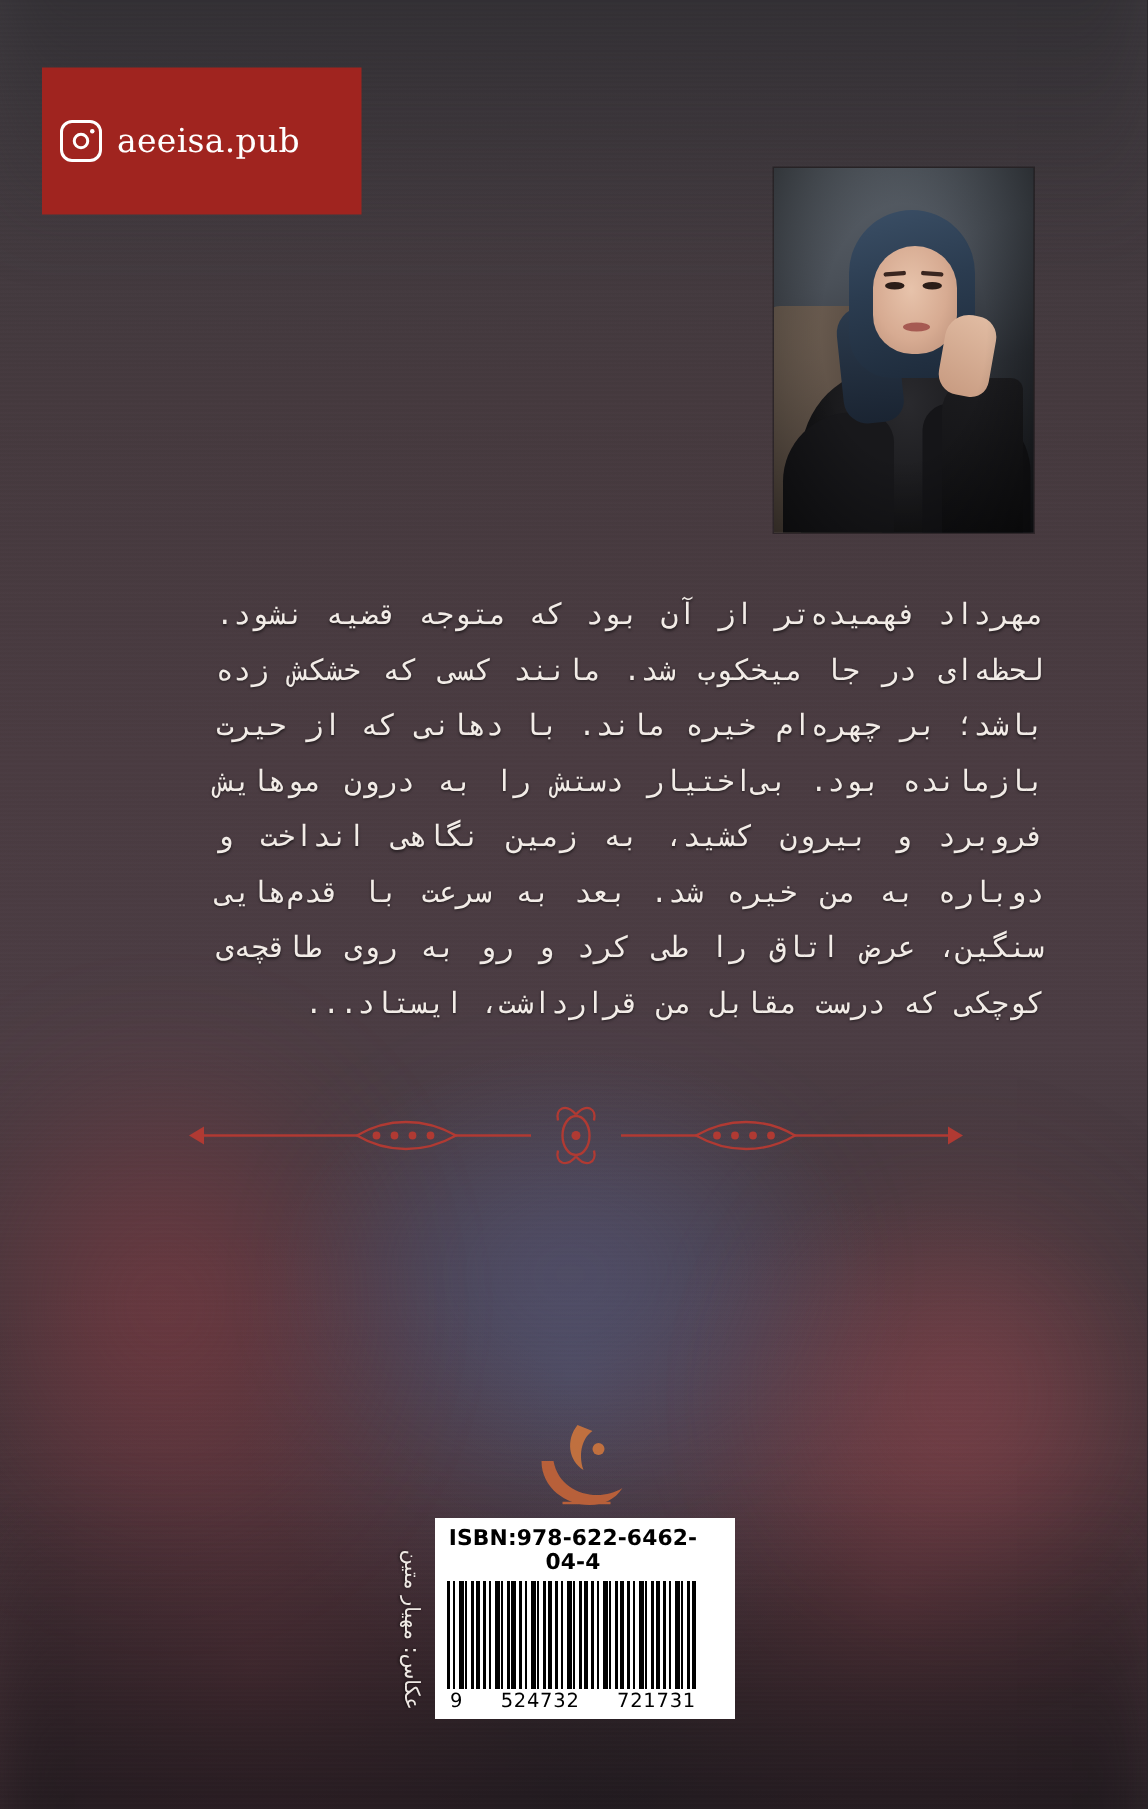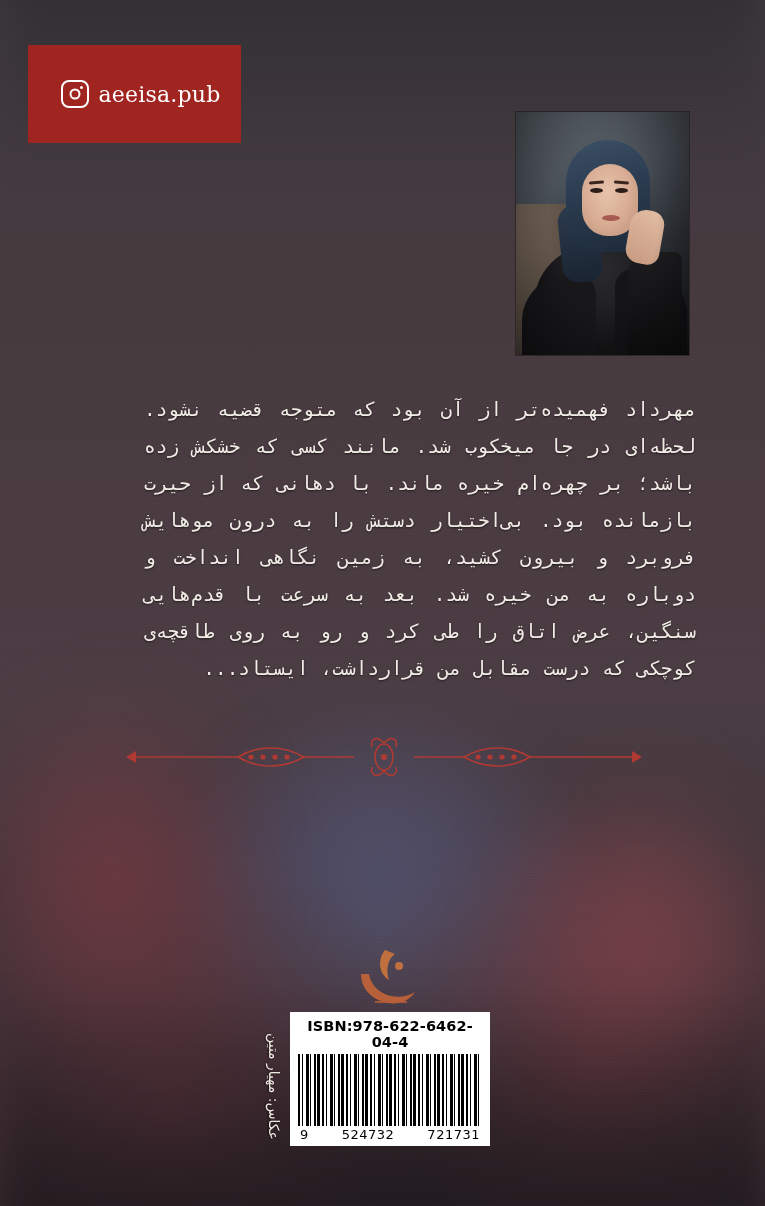--- a/index.html
+++ b/index.html
@@ -66,21 +66,21 @@
 
   
   .social-badge {
     position: absolute;
     left: 28px;
     top: 45px;
     width: 213px;
     height: 98px;
     background: #a0241f;
     display: flex;
-    flex-direction: row;
+    flex-direction: column;
     justify-content: center;
     gap: 6px;
     padding-left: 12px;
     box-sizing: border-box;
   }
   .social-row {
     display: flex;
     align-items: center;
     gap: 10px;
   }
@@ -250,21 +250,21 @@
     height: 68px;
   }
 
   
   .barcode-wrap {
     position: absolute;
     left: 290px;
     top: 1012px;
     width: 200px;
     background: #ffffff;
-    padding: 6px 8px 4px 8px;
+    padding: 6px 24px 4px 8px;
     box-sizing: border-box;
   }
   .isbn-text {
     text-align: center;
     color: #000000;
     font-family: "DejaVu Sans", sans-serif;
     font-size: 14.5px;
     font-weight: bold;
     letter-spacing: .1px;
     margin-bottom: 4px;

